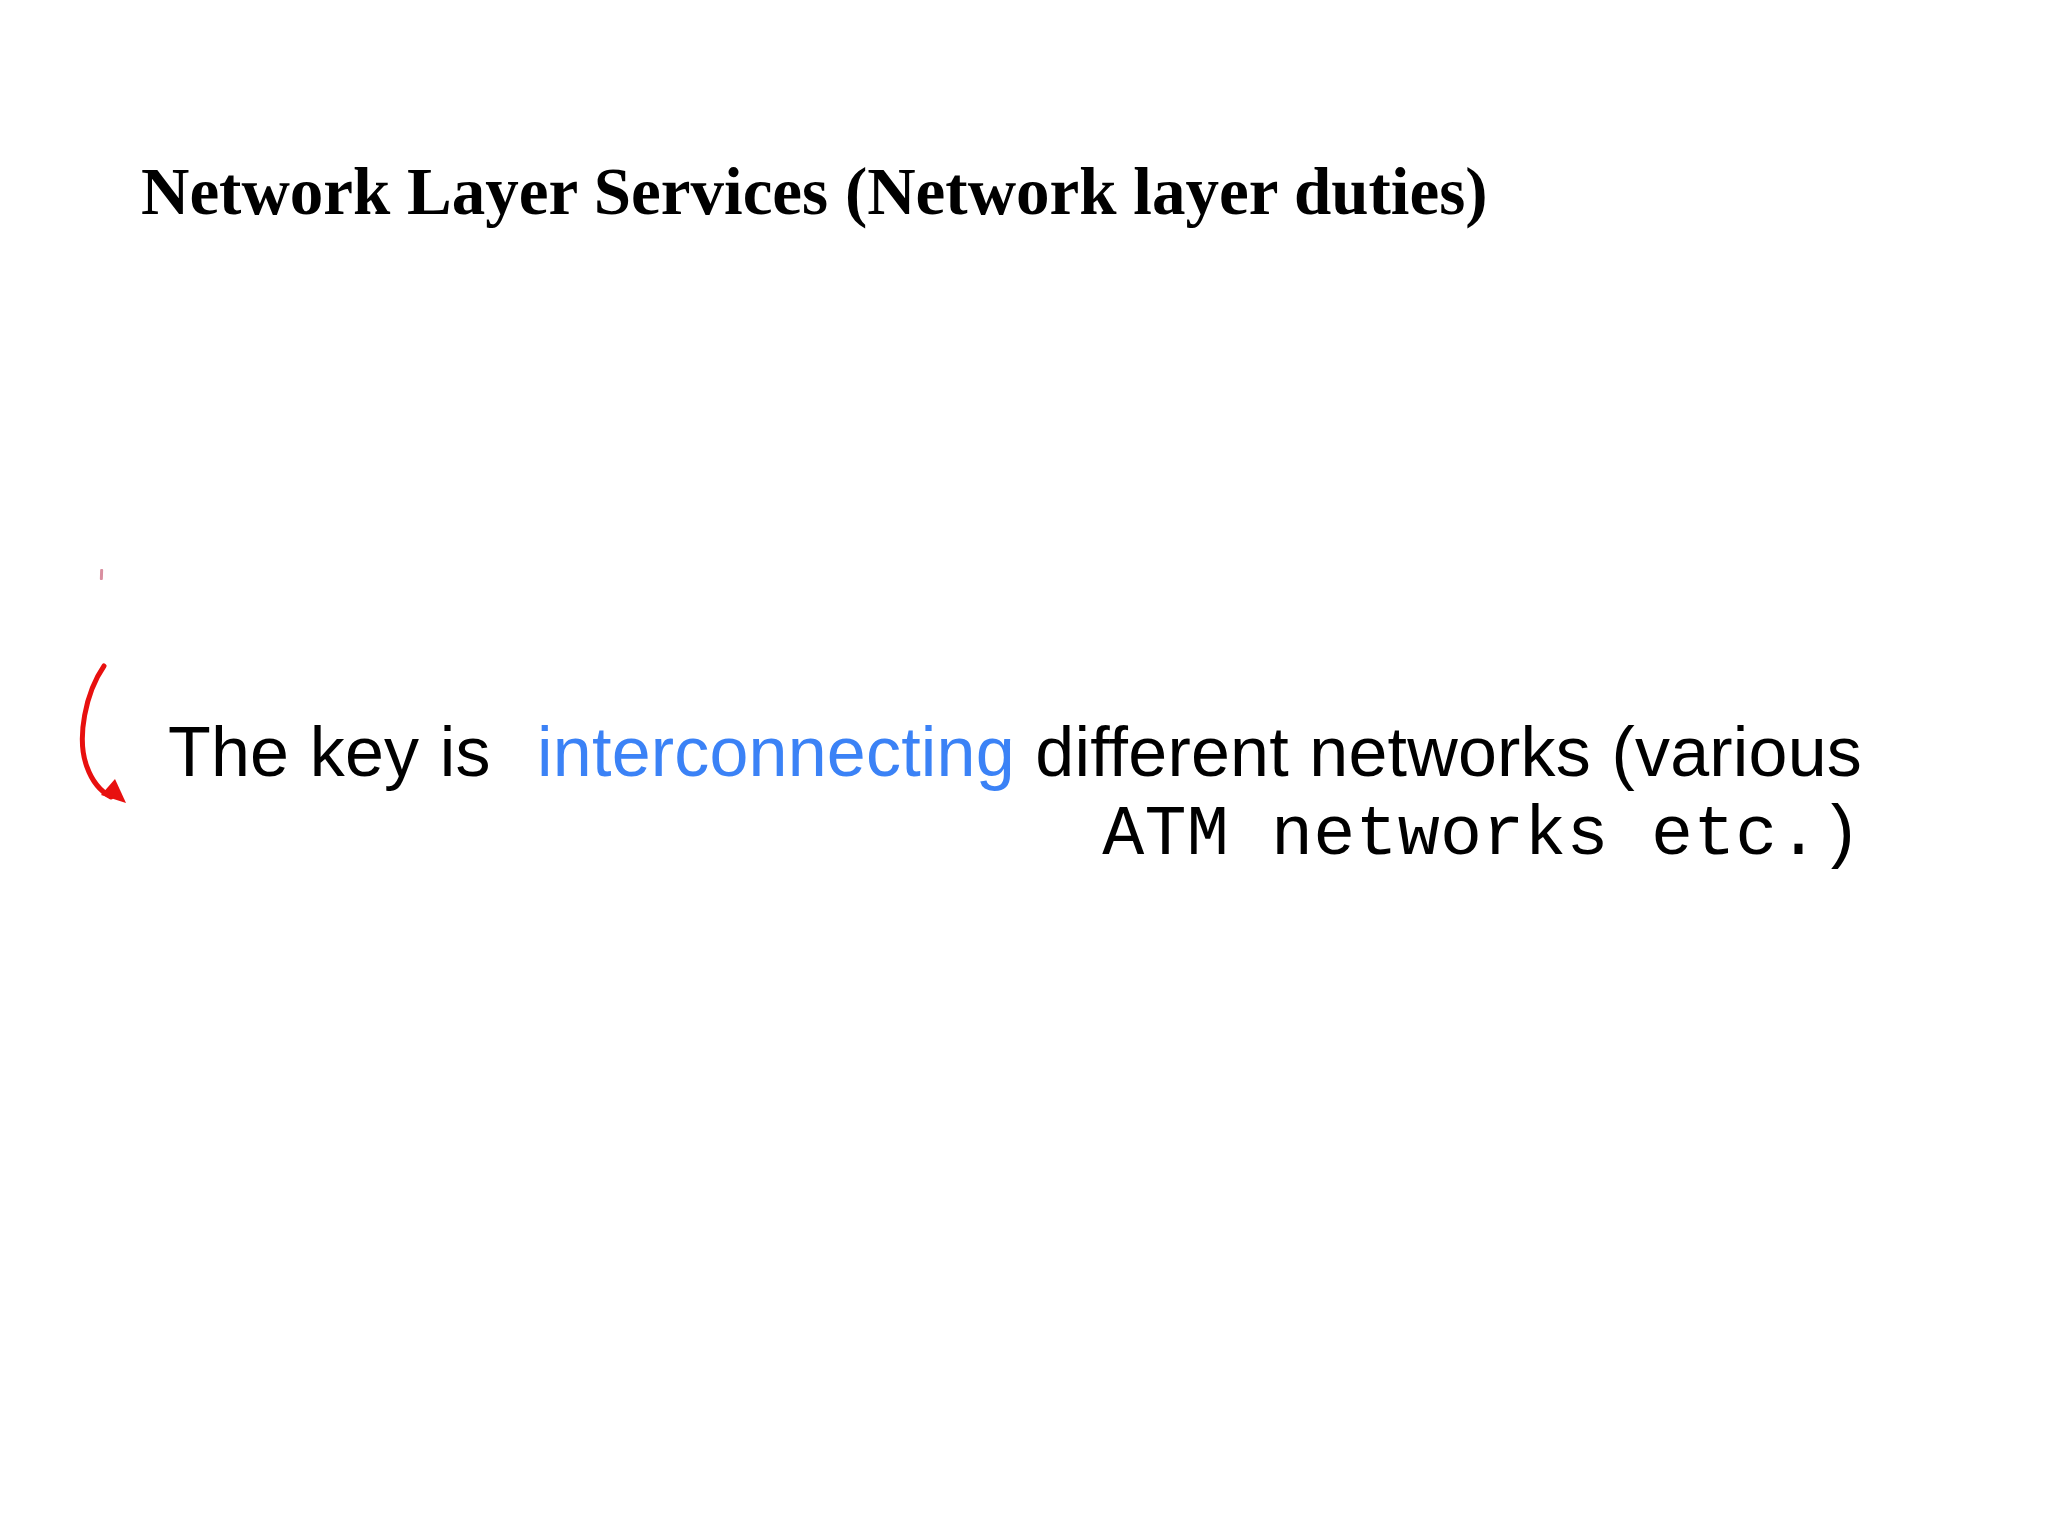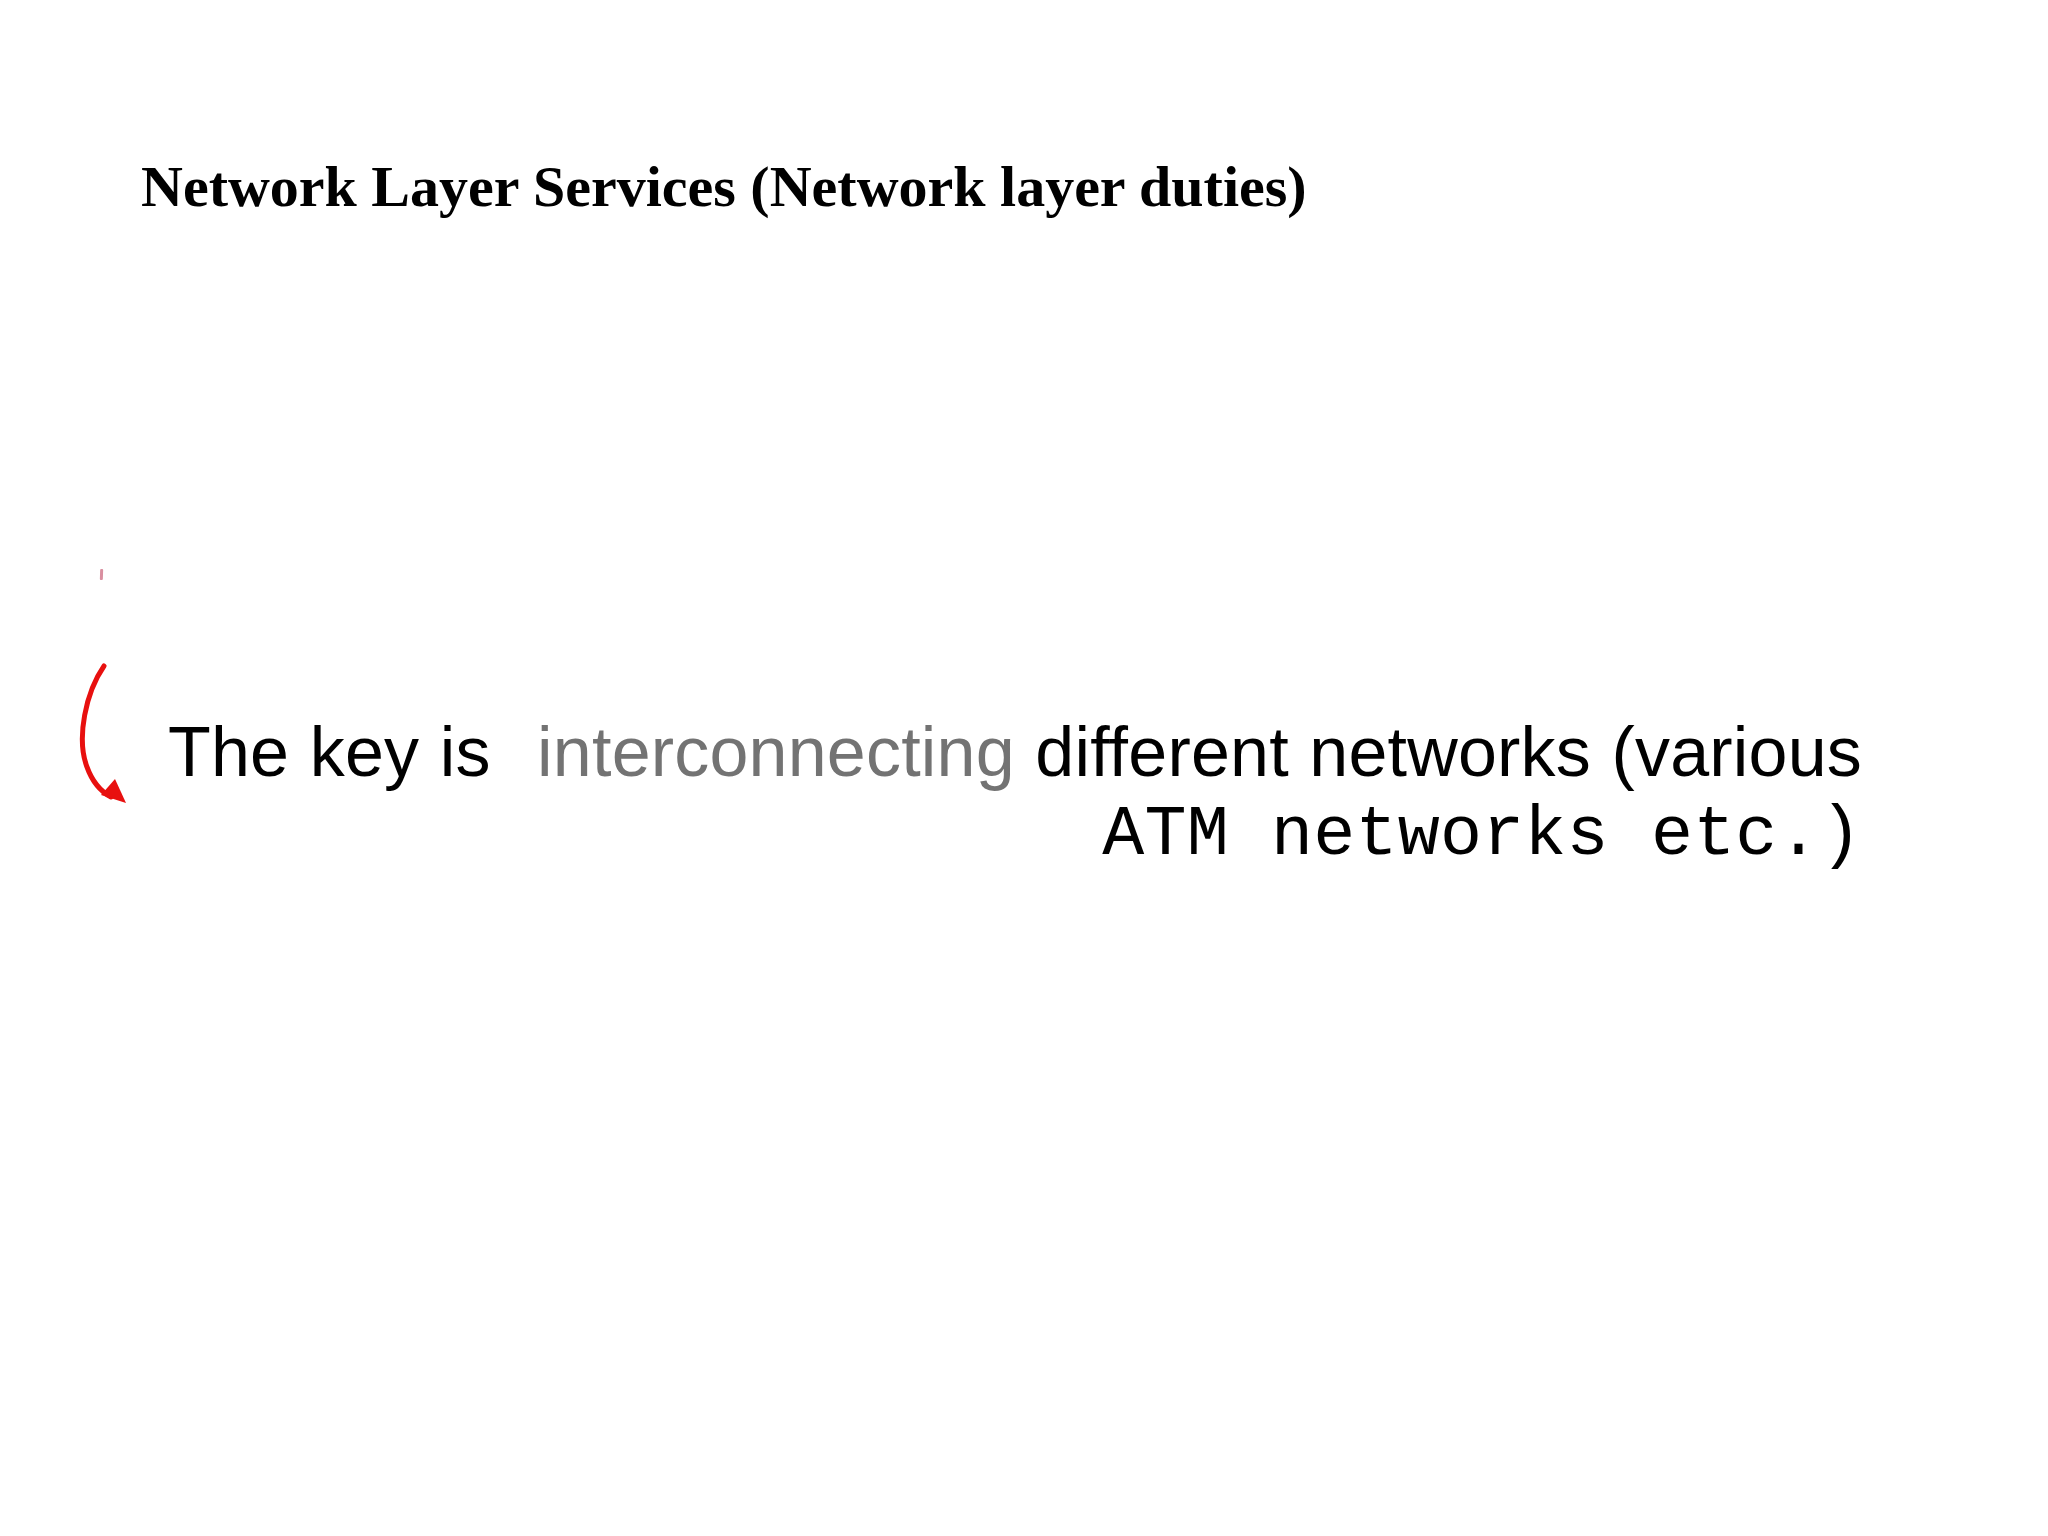--- a/index.html
+++ b/index.html
@@ -14,21 +14,21 @@
     background: #ffffff;
     overflow: hidden;
     font-family: "Liberation Sans", sans-serif;
   }
   .slide-title {
     position: absolute;
     left: 141px;
     top: 158px;
     font-family: "Liberation Serif", serif;
     font-weight: bold;
-    font-size: 58px;
+    font-size: 67px;
     line-height: 1;
     color: #000000;
     white-space: nowrap;
   }
   .body-paragraph {
     position: absolute;
     left: 168px;
     top: 711px;
     width: 1694px;
     font-size: 70px;
@@ -39,21 +39,21 @@
   .line-justified {
     text-align: justify;
     text-align-last: justify;
     text-justify: inter-word;
   }
   .line-left {
     text-align: right;
     font-family: Liberation Mono, monospace;
   }
   .highlight-word {
-    color: #737373;
+    color: #3b82f6;
     margin-left: 26px;
   }
   .curved-arrow-svg {
     position: absolute;
     left: 60px;
     top: 650px;
     width: 90px;
     height: 170px;
   }
   .arrow-path {

